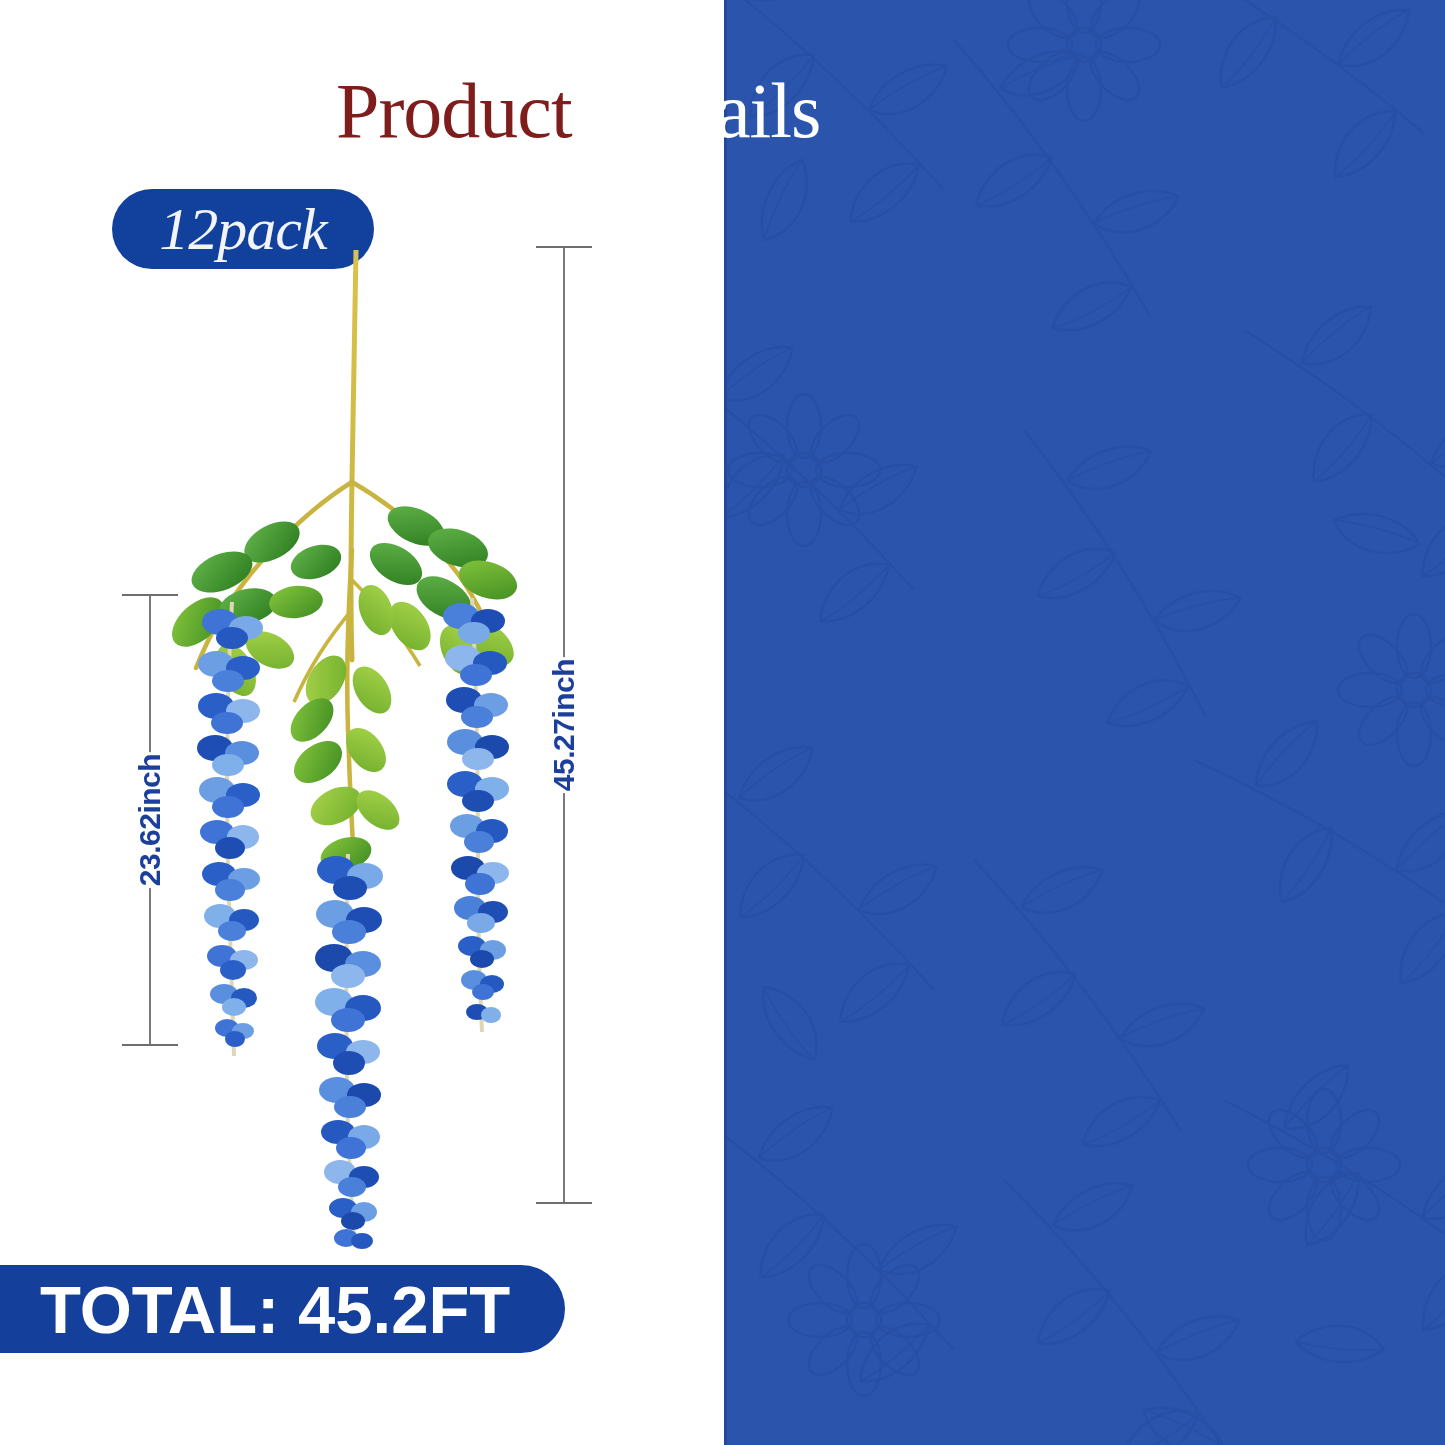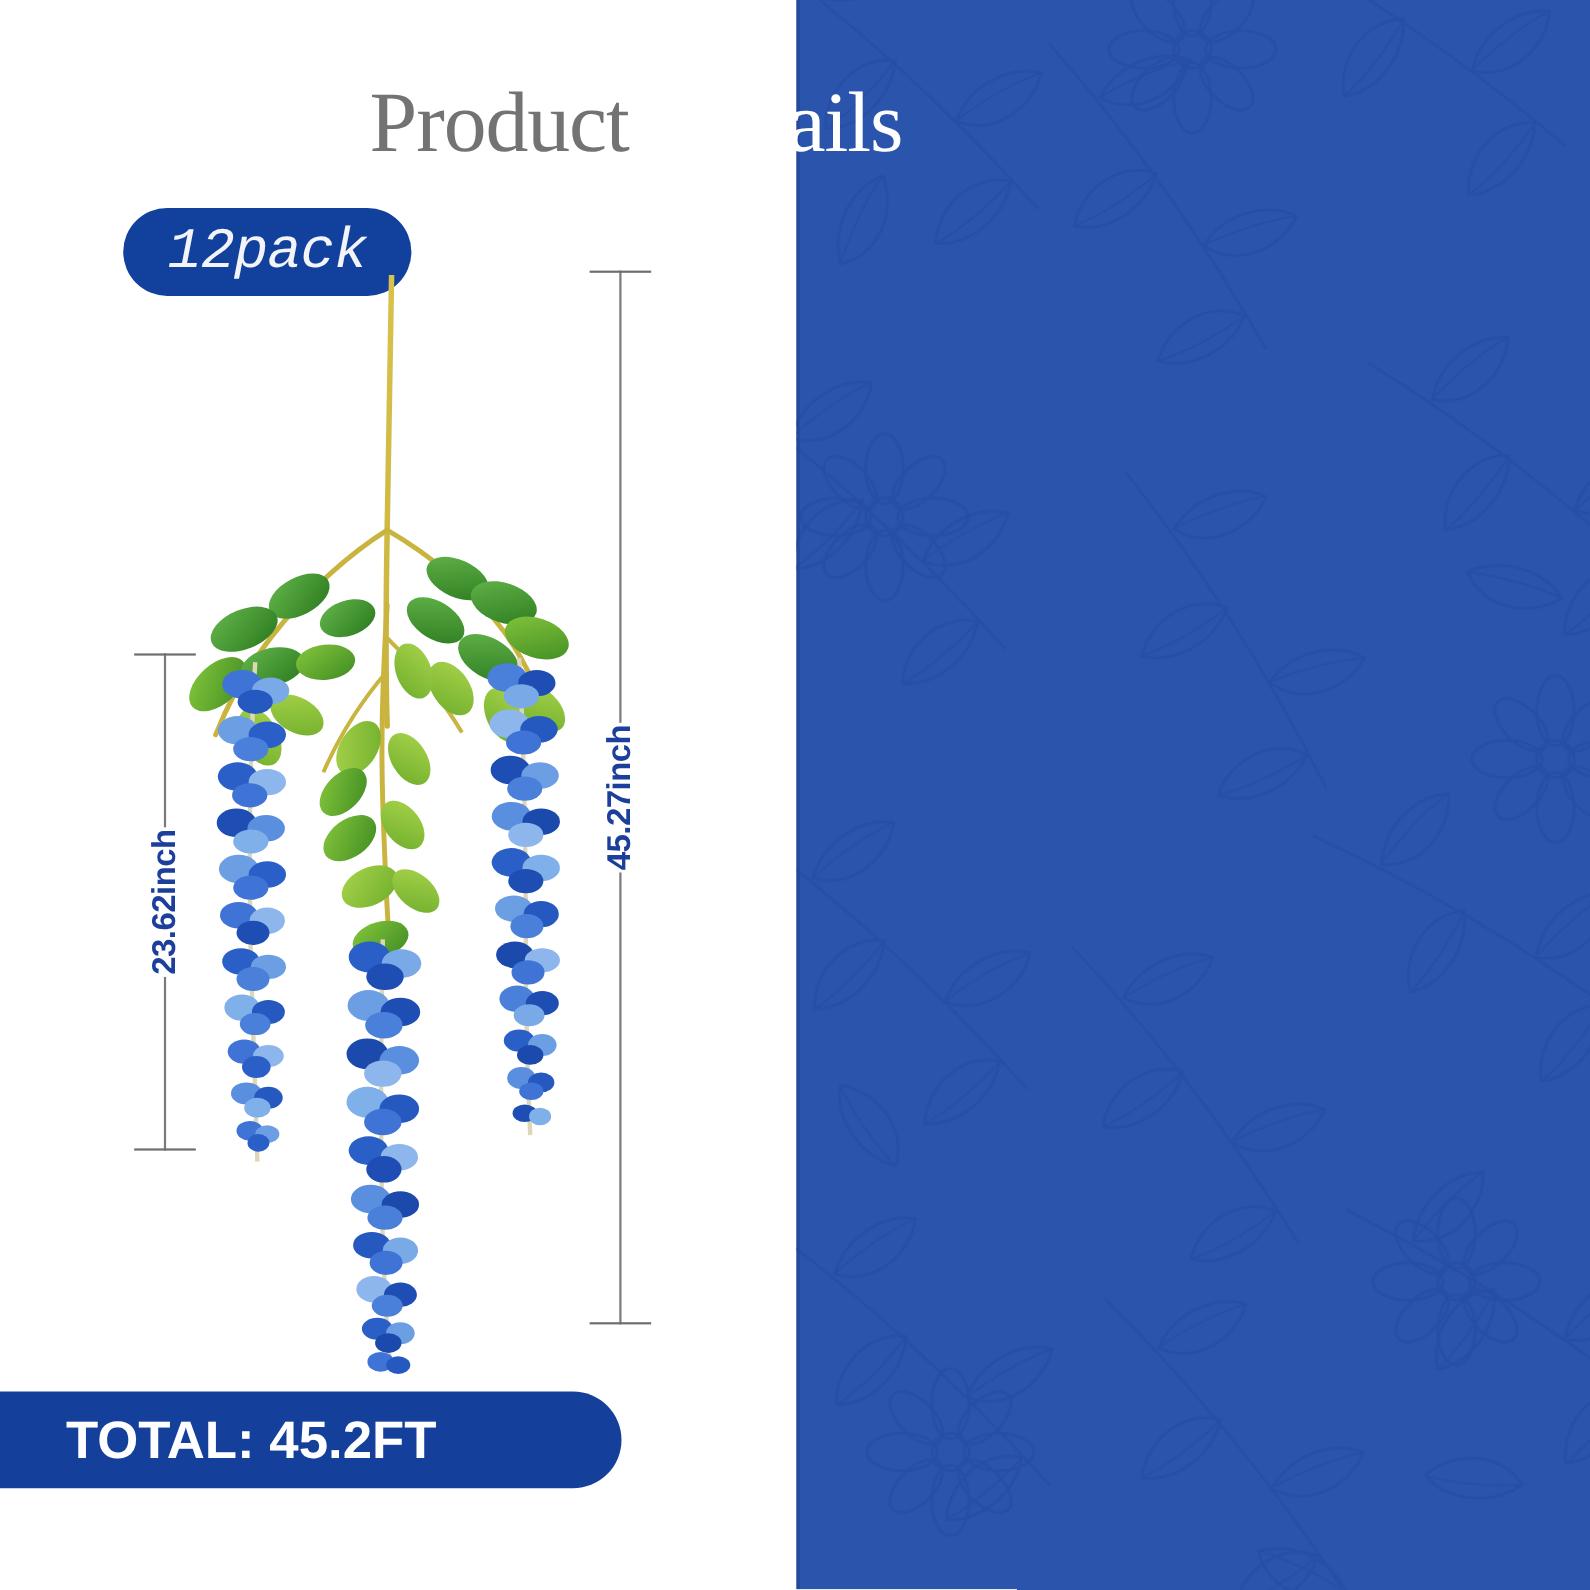--- a/index.html
+++ b/index.html
@@ -24,38 +24,38 @@
   .pattern-svg{position:absolute;left:0;top:0;width:721px;height:1445px;opacity:.55;}
 
   
   .title{
     position:absolute;top:72px;left:336px;
     font-family:"Liberation Serif", serif;
     font-size:78px;line-height:1;
     white-space:nowrap;
     letter-spacing:-1px;
   }
-  .title .w1{color:#737373;}
+  .title .w1{color:#7f1d1d;}
   .title .w2{color:#ffffff;margin-left:15px;}
 
   
   .pack-badge{
     position:absolute;left:112px;top:189px;
     width:262px;height:80px;
     background:#11409d;
     border-radius:40px;
     display:flex;align-items:center;justify-content:center;
   }
   .pack-badge span{
     color:#f2f4f7;
-    font-size:52px;
+    font-size:60px;
     font-style:italic;
     font-weight:400;
     letter-spacing:-1px;
-    font-family:Liberation Mono, monospace;
+    font-family:Liberation Serif, serif;
   }
 
   
   .product-art{position:absolute;left:140px;top:250px;width:420px;height:1010px;}
 
   
   .dim{position:absolute;}
   .dim .bar{position:absolute;left:50%;top:0;transform:translateX(-50%);
     width:2px;background:#7a7a7a;height:100%;}
   .dim .cap{position:absolute;left:50%;transform:translateX(-50%);
@@ -77,22 +77,22 @@
 
   
   .total-banner{
     position:absolute;left:-40px;top:1265px;
     width:605px;height:88px;
     background:#14409c;
     border-radius:0 46px 46px 0;
     display:flex;align-items:center;
   }
   .total-banner span{
-    color:#ffffff;font-size:48px;font-weight:700;
-    margin-left:100px;letter-spacing:0px;
+    color:#ffffff;font-size:67px;font-weight:700;
+    margin-left:80px;letter-spacing:0px;
   }
 </style>
 </head>
 <body>
 
 <div class="page">
 
   <div class="blue-panel">
     <svg class="pattern-svg" viewBox="0 0 721 1445">
       <defs>

